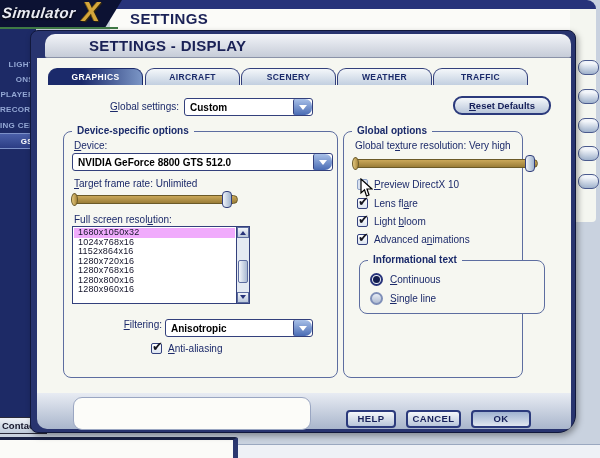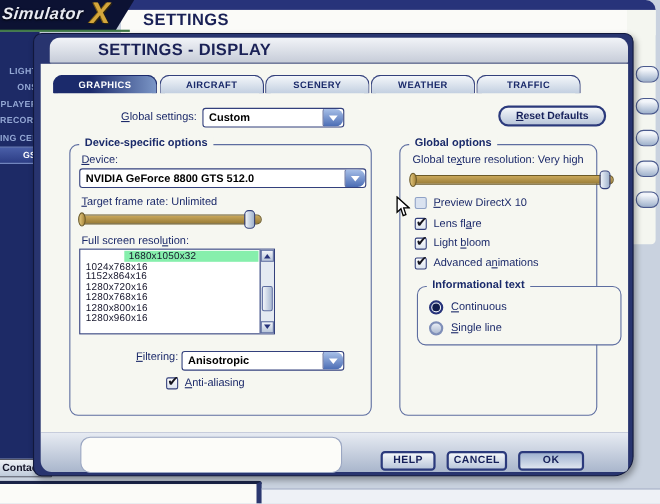--- a/index.html
+++ b/index.html
@@ -66,21 +66,21 @@
   .cbrow .lab { font-size:10px; color:#1c2a6a; white-space:nowrap; }
 
   .radiorow { position:absolute; display:flex; align-items:center; gap:7px; height:14px; }
   .radio { width:13px; height:13px; border-radius:50%; border:2px solid #27337a; background:#eef2f8; position:relative; flex:0 0 13px; }
   .radio.sel::after { content:""; position:absolute; inset:1px; border-radius:50%; background:#101b4d; }
   .radio.unsel { border-color:#7f8fb8; background:linear-gradient(180deg,#e8edf5,#aebbd2); }
 
   .listbox { position:absolute; background:#fff; border:1px solid #33407c; }
   .listrows { position:absolute; left:1px; top:1px; right:14px; bottom:1px; }
   .lrow { height:9.5px; font-size:9px; line-height:9.5px; color:#14142a; padding-left:4px; white-space:nowrap; letter-spacing:.2px; }
-  .lrow.sel { background:#86efac;margin-left:39px; }
+  .lrow.sel { background:#f0abfc; }
   .sbar { position:absolute; top:0; right:0; bottom:0; width:13px; background:#e4eaf2; border-left:1px solid #33407c; }
   .sb-btn { position:absolute; left:0; width:12px; height:11px; background:linear-gradient(180deg,#f2f5fa,#b9c6da); border:1px solid #5d6da0; display:flex; align-items:center; justify-content:center; }
   .sb-btn.up { top:0; } .sb-btn.down { bottom:0; }
   .sb-btn i { width:0; height:0; border:3px solid transparent; }
   .sb-btn.up i { border-bottom:4px solid #27337a; margin-top:-2px; }
   .sb-btn.down i { border-top:4px solid #27337a; margin-bottom:-2px; }
   .sb-thumb { position:absolute; left:1px; top:33px; width:10px; height:23px; background:linear-gradient(90deg,#f2f5fa,#a9b9d2); border:1px solid #5d6da0; border-radius:2px; }
 
   .btn { position:absolute; height:18px; border:2px solid #2b3a7c; border-radius:4px; background:linear-gradient(180deg,#f4f7fa,#b9c6da); font-size:9.5px; font-weight:bold; color:#16205a; text-align:center; line-height:14px; letter-spacing:.4px; }
   .btn.primary { background:linear-gradient(180deg,#9fb2d0,#dfe6f0); }
@@ -191,21 +191,21 @@
               <i></i>
             </span>
         </div>
 
         <div class="cbrow" style="left:87px; top:210px;">
           <span class="cb checked"></span>
           <span class="lab"><span class="ak">A</span><span>nti-aliasing</span></span>
         </div>
       </div>
 
-      <div class="group" style="left:326px; top:73px; width:180px; height:247px;">
+      <div class="group" style="left:306px; top:73px; width:180px; height:247px;">
         <span class="legend">Global options</span>
 
         <div class="lbl" style="left:11px; top:8px;"><span>Global te</span><span class="ak">x</span><span>ture resolution: Very high</span></div>
         <div class="slider" style="left:9px; top:23px; width:187px;">
           <div class="track"></div>
           <div class="cap"></div>
           <div class="thumb" style="left:172px"></div>
         </div>
 
         <div class="cbrow" style="left:13px; top:46px;">

